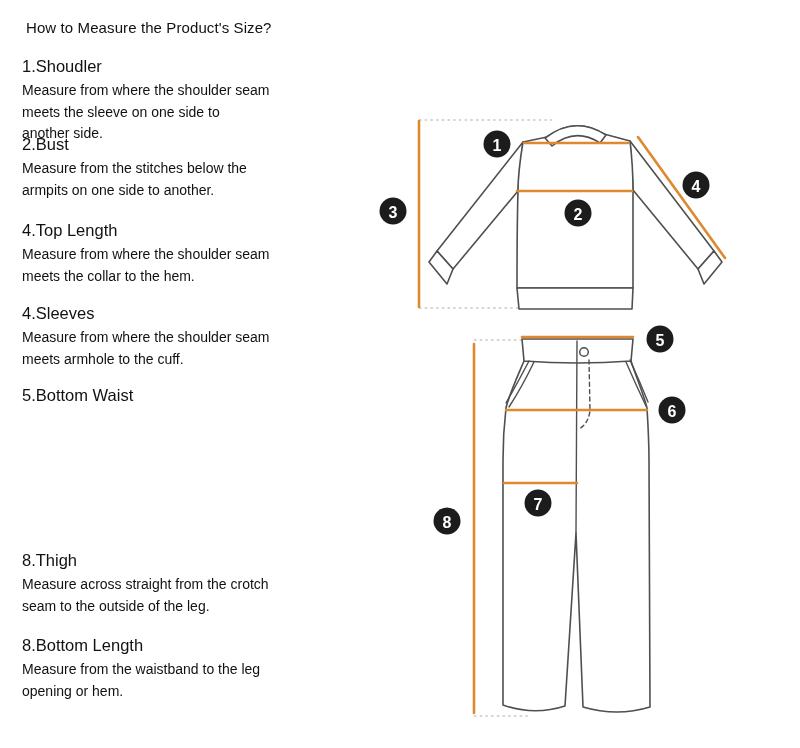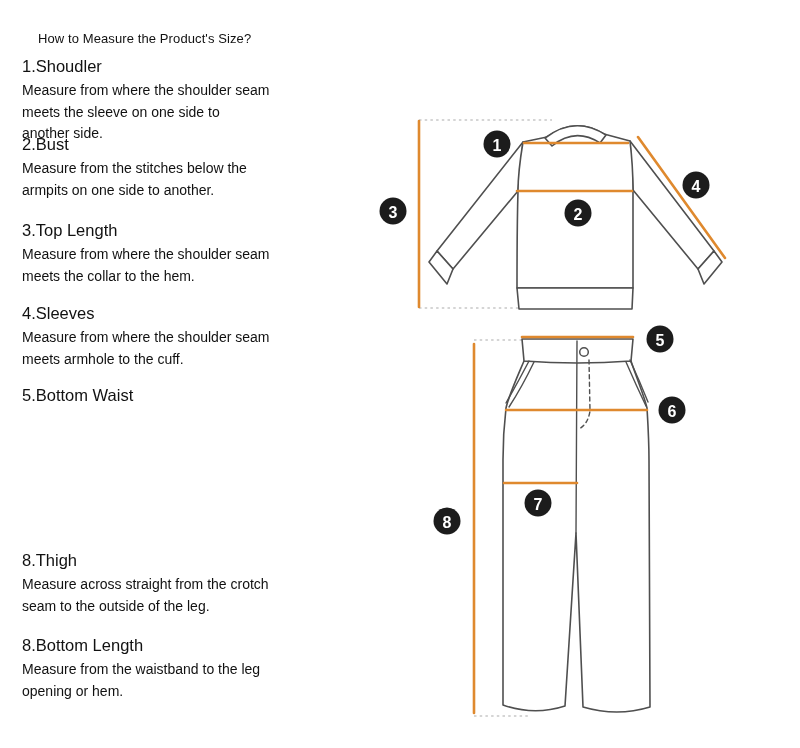--- a/index.html
+++ b/index.html
@@ -1,22 +1,22 @@
 <!DOCTYPE html>
 <html><head>
 <meta charset="utf-8">
 <style>
   html,body { margin:0; padding:0; }
   body {
     width:800px; height:748px; position:relative; background:#ffffff;
     font-family:"Liberation Sans", sans-serif; color:#111111; overflow:hidden;
   }
   .page-title {
-    position:absolute; left:22px; top:15px; font-size:13px; font-weight:400;
-    letter-spacing:0.1px; margin:16px;
+    position:absolute; left:22px; top:15px; font-size:15px; font-weight:400;
+    letter-spacing:0.1px; margin:4px;
   }
   .text-col { position:absolute; left:0; top:0; width:360px; height:748px;padding-left:23px; }
   .section { position:absolute; left:22px; width:340px; }
   .section h2 { font-size:16.5px; font-weight:400; margin:0; line-height:20px; }
   .section p  { font-size:14px; font-weight:400; margin:4px 0 0 0; line-height:21.5px; white-space:pre-line; }
   .s1{top:56px}.s2{top:134px}.s3{top:220px}.s4{top:303px}.s5{top:385px}.s6{top:464px}.s7{top:550px}.s8{top:635px}
   svg.diagram { position:absolute; left:0; top:0; }
   .measure { stroke:#DF892E; stroke-width:2.6; fill:none; stroke-linecap:round; }
   .guide   { stroke:#C8C8C8; stroke-width:1.6; fill:none; stroke-dasharray:2.5 3.2; }
   .garm    { stroke:#4F4F4F; stroke-width:1.6; fill:#FFFFFF; stroke-linejoin:round; stroke-linecap:round; }
@@ -37,21 +37,21 @@
     <p>Measure from where the shoulder seam
 meets the sleeve on one side to
 another side.</p>
   </div>
   <div class="section s2">
     <h2>2.Bust</h2>
     <p>Measure from the stitches below the
 armpits on one side to another.</p>
   </div>
   <div class="section s3">
-    <h2>3.Top Length</h2>
+    <h2>4.Top Length</h2>
     <p>Measure from where the shoulder seam
 meets the collar to the hem.</p>
   </div>
   <div class="section s4">
     <h2>4.Sleeves</h2>
     <p>Measure from where the shoulder seam
 meets armhole to the cuff.</p>
   </div>
   <div class="section s5">
     <h2>5.Bottom Waist</h2>

